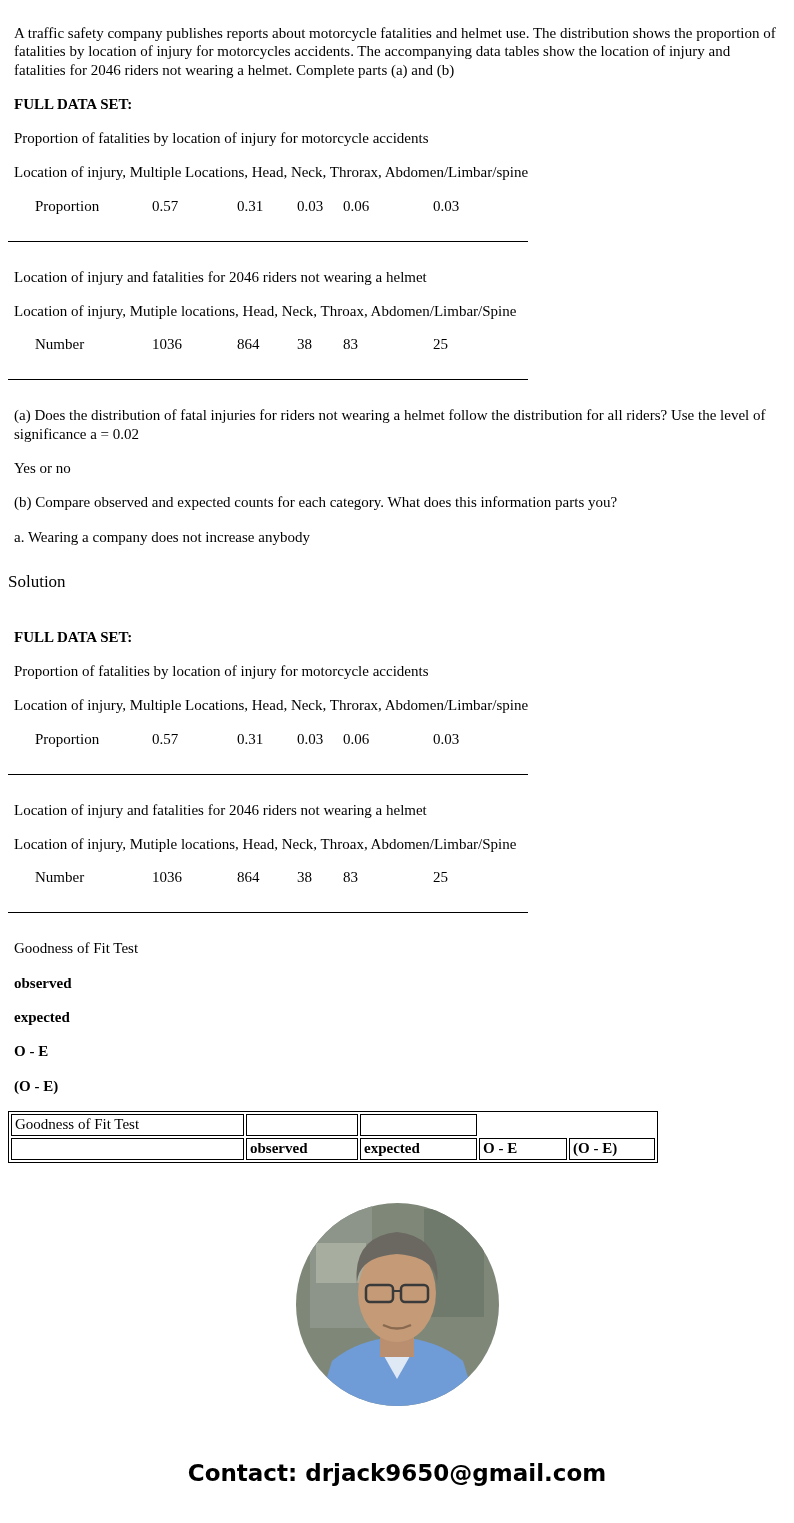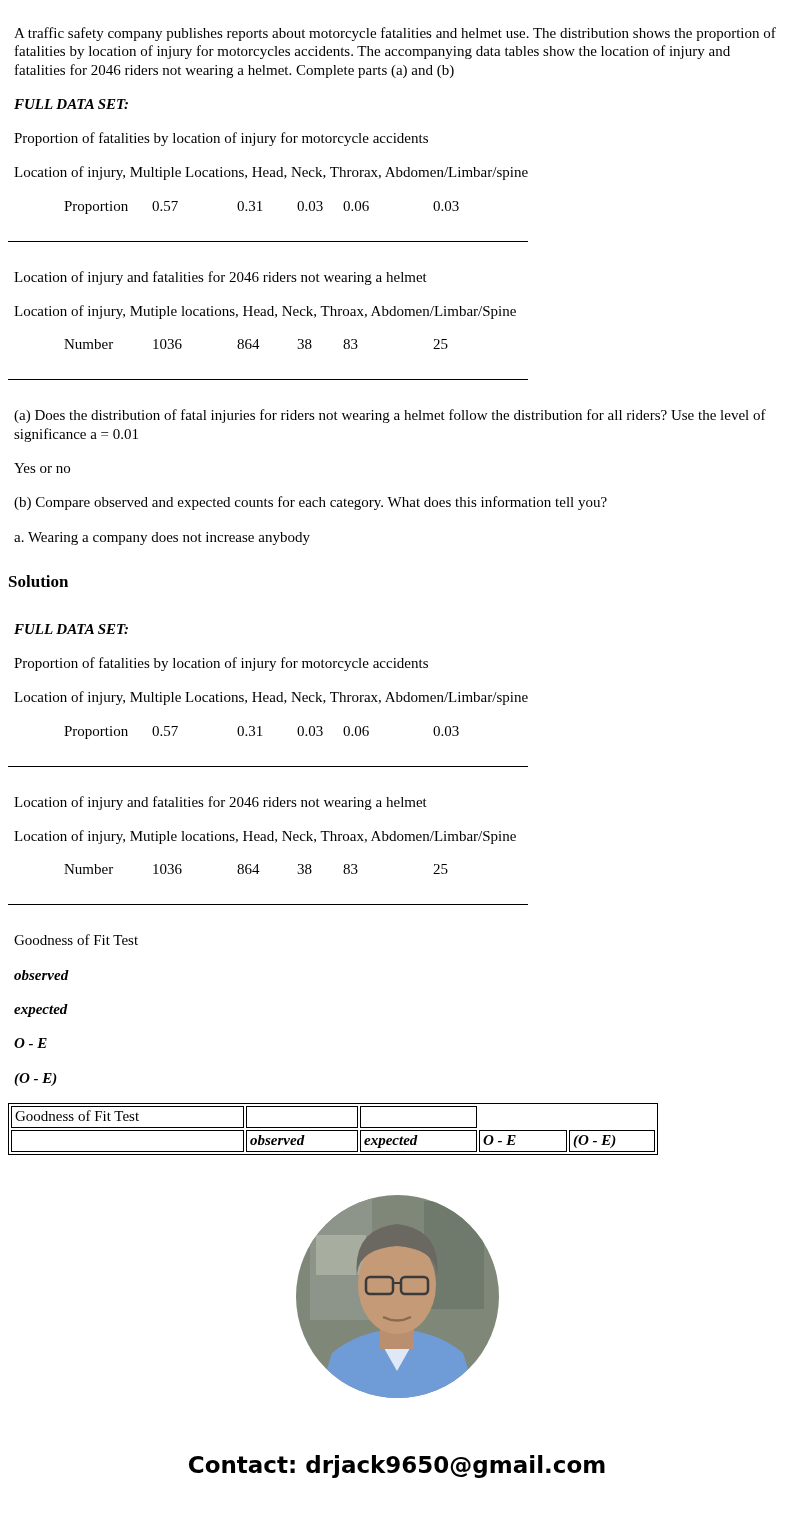--- a/index.html
+++ b/index.html
@@ -5,34 +5,34 @@
   html, body { background: #fff; }
   body {
     margin: 0;
     padding: 8px 8px 0 8px;
     width: 778px;
     font-family: "Liberation Serif", serif;
     font-size: 15px;
     color: #000;
   }
   p { margin: 16px 6px; line-height: 1.22; }
-  .b { font-weight: bold; font-style: italic; }
+  .b { font-weight: bold; }
   .data-row { position: relative; height: 19px; margin: 16px 0; }
-  .data-row .lbl { position: absolute; left: 27px; margin-left: 29px; }
+  .data-row .lbl { position: absolute; left: 27px; }
   .data-row .v0 { position: absolute; left: 144px; }
   .data-row .v1 { position: absolute; left: 229px; }
   .data-row .v2 { position: absolute; left: 289px; }
   .data-row .v3 { position: absolute; left: 335px; }
   .data-row .v4 { position: absolute; left: 425px; }
   .divider {
     width: 520px; height: 0;
     border-bottom: 1px solid #000;
     margin: 24px 0 26px 0;
   }
-  .solution-heading { font-size: 17px; font-weight: bold; margin: 26px 0 28px 0; }
+  .solution-heading { font-size: 17px; font-weight: normal; margin: 26px 0 36px 0; }
   table.fit-table {
     border-collapse: separate;
     border-spacing: 2px;
     border: 1px solid #000;
     margin-top: 12px;
   }
   table.fit-table td {
     border: 1px solid #000;
     padding: 0 3px;
     height: 20px;
@@ -84,23 +84,23 @@
     <span class="lbl">Number</span>
     <span class="v0">1036</span>
     <span class="v1">864</span>
     <span class="v2">38</span>
     <span class="v3">83</span>
     <span class="v4">25</span>
   </div>
 
   <div class="divider"></div>
 
-  <p>(a) Does the distribution of fatal injuries for riders not wearing a helmet follow the distribution for all riders? Use the level of significance a = 0.01</p>
+  <p>(a) Does the distribution of fatal injuries for riders not wearing a helmet follow the distribution for all riders? Use the level of significance a = 0.02</p>
   <p>Yes or no</p>
-  <p>(b) Compare observed and expected counts for each category. What does this information tell you?</p>
+  <p>(b) Compare observed and expected counts for each category. What does this information parts you?</p>
   <p>a. Wearing a company does not increase anybody</p>
 
   <div class="solution-heading">Solution</div>
 
   <p class="b">FULL DATA SET:</p>
 
   <p>Proportion of fatalities by location of injury for motorcycle accidents</p>
   <p>Location of injury, Multiple Locations, Head, Neck, Throrax, Abdomen/Limbar/spine</p>
   <div class="data-row">
     <span class="lbl">Proportion</span>

